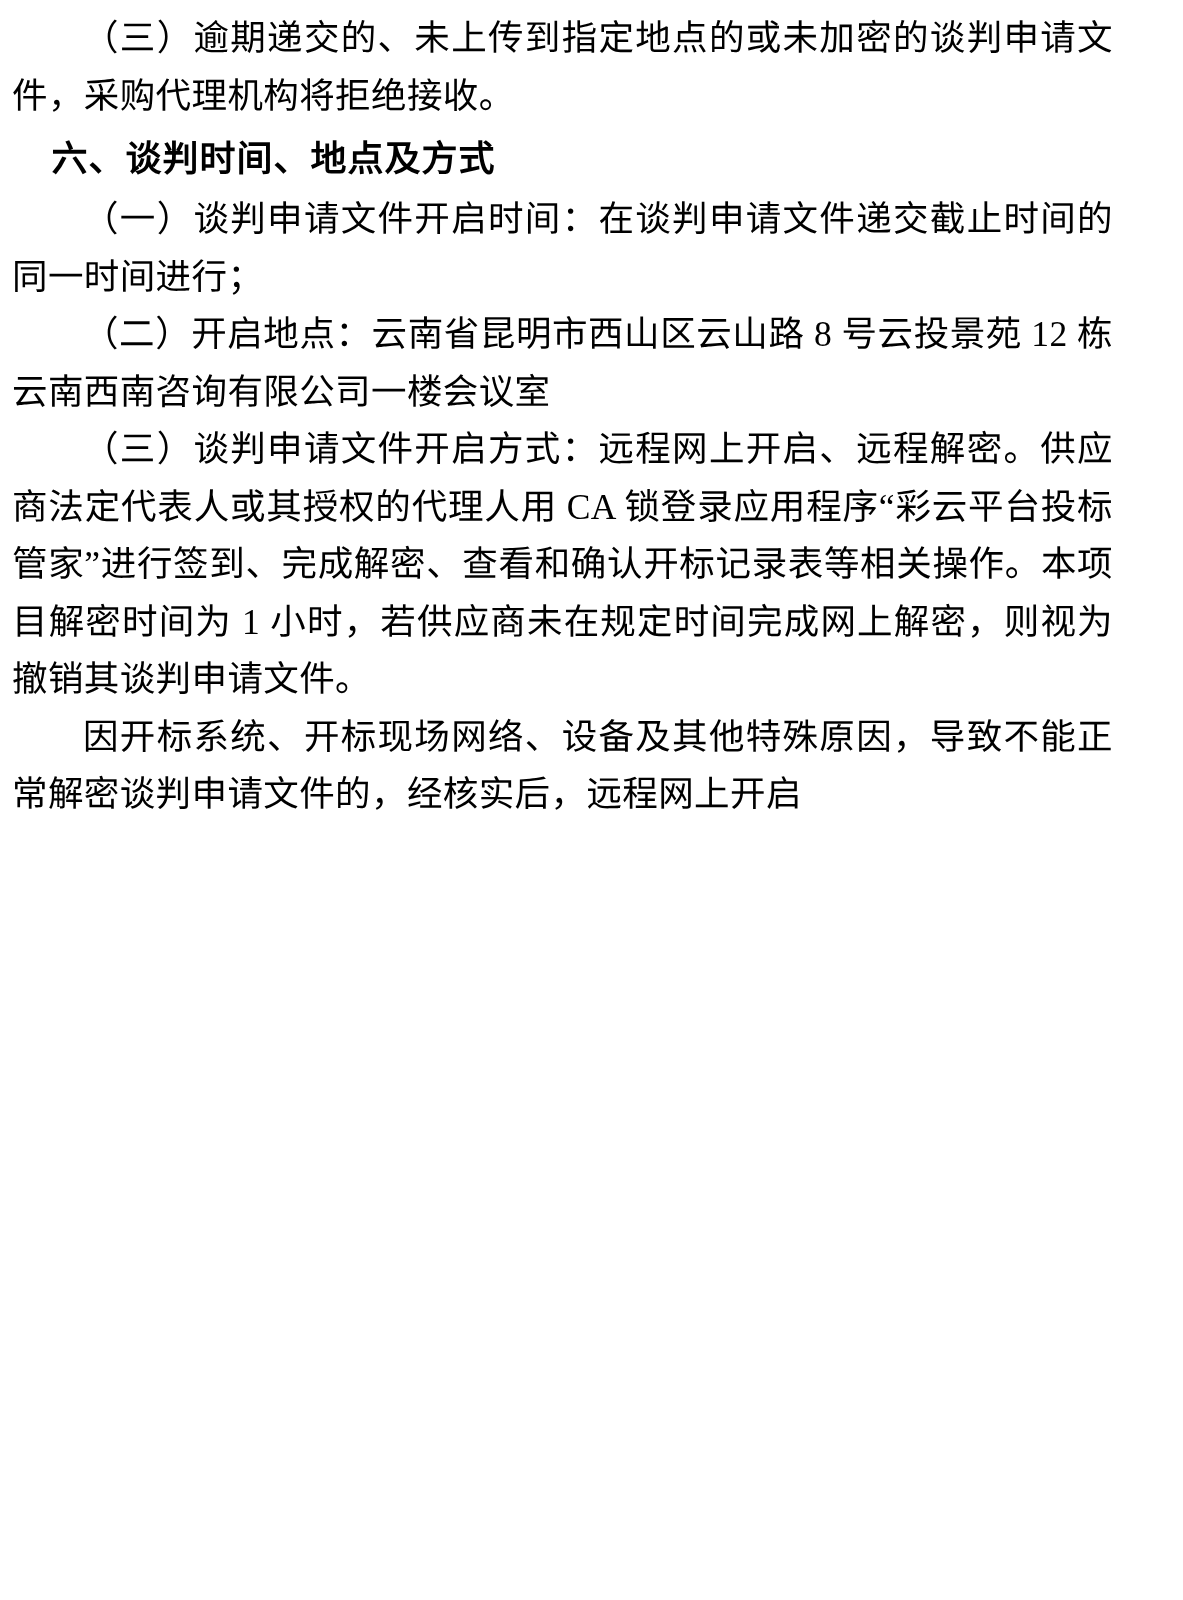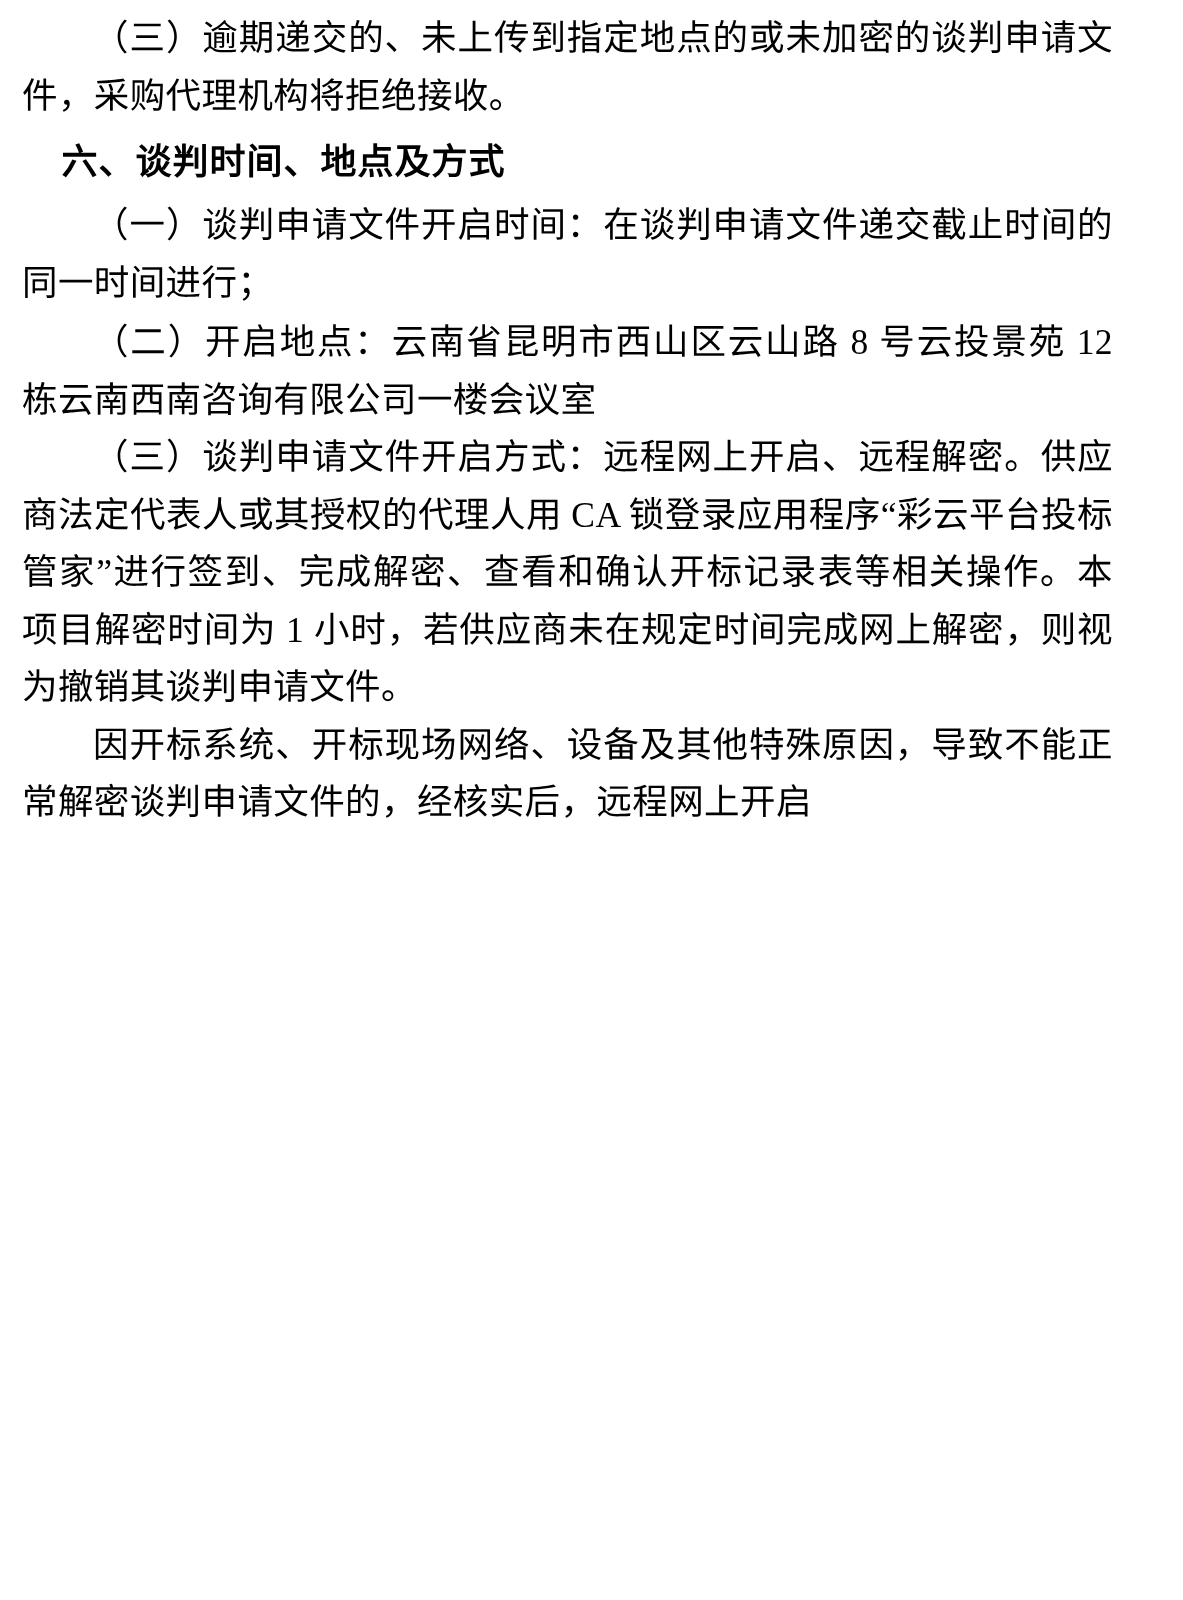--- a/index.html
+++ b/index.html
@@ -10,21 +10,21 @@
   body {
     width: 1183px;
     min-height: 1600px;
     font-family: "Liberation Serif", "DejaVu Serif", serif;
     color: #000000;
   }
   .page {
     width: 1183px;
     min-height: 1600px;
     box-sizing: border-box;
-    padding: 10px 70px 0 22px;
+    padding: 10px 70px 0 12px;
     position: relative;
   }
   .doc-body {
     font-size: 35.5px;
     line-height: 1.62;
     text-align: justify;
     text-justify: inter-ideograph;
     letter-spacing: 0.4px;
   }
   p.para {
@@ -33,25 +33,24 @@
     text-align: justify;
     text-justify: inter-ideograph;
   }
   h2.heading {
     margin: 8px 0 0 0;
     font-size: 36px;
     font-weight: bold;
     text-indent: 1.1em;
     letter-spacing: 1px;
     line-height: 1.62;
-    font-family: Liberation Serif, serif;
+    font-family: Liberation Mono, monospace;
   }
   .para.tight {
-    margin-top: 8px;
-    font-family: Liberation Mono, monospace;
+    margin-top: 0;
   }
 </style>
 </head>
 <body>
 
 <div class="page">
   <div class="doc-body">
 
     <p class="para">（三）逾期递交的、未上传到指定地点的或未加密的谈判申请文件，采购代理机构将拒绝接收。</p>
 

